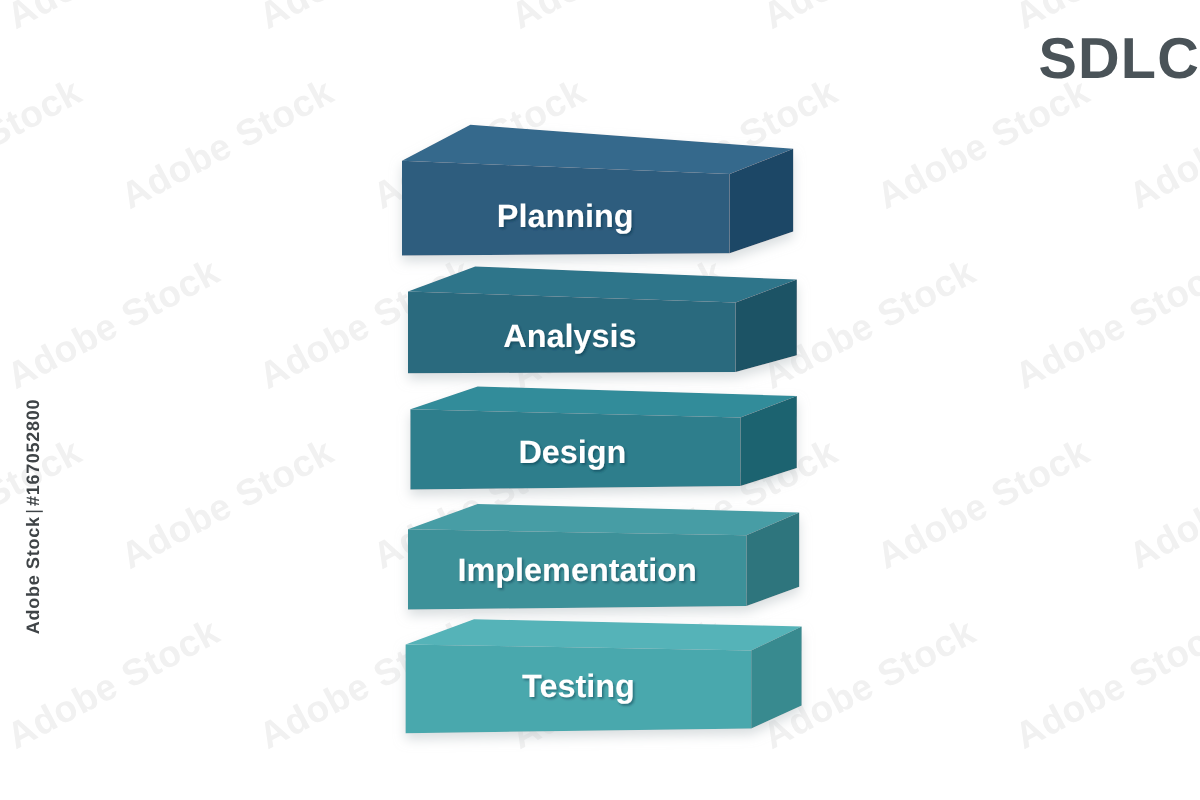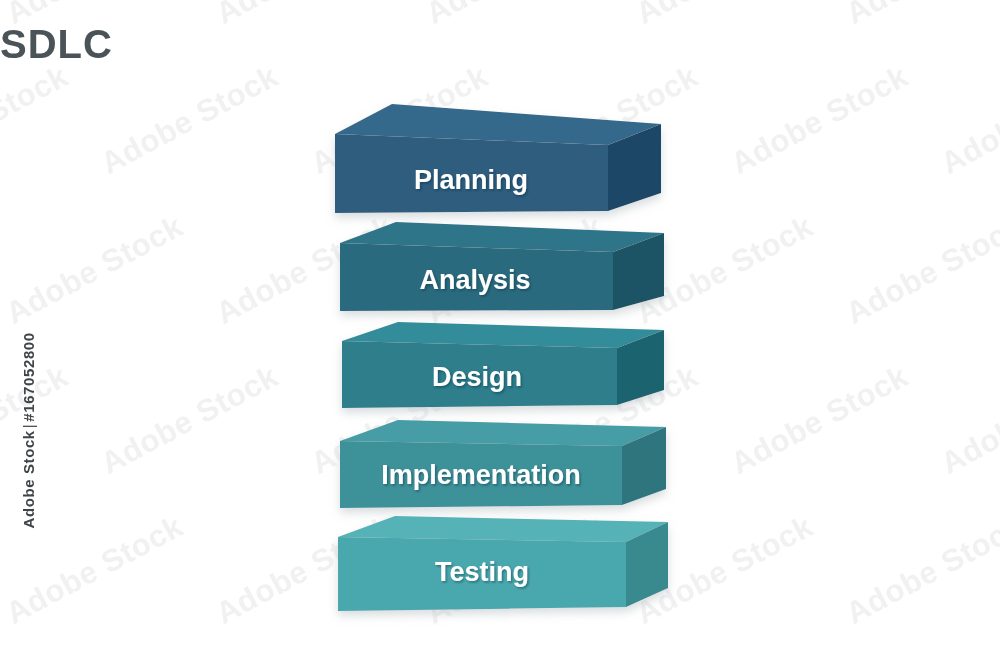--- a/index.html
+++ b/index.html
@@ -36,22 +36,22 @@
     transform-origin: left top;
     user-select: none;
   }
 
   
   .title {
     position: absolute;
     top: 22px;
     left: 0;
     width: 1000px;
-    text-align: left;
-    font-size: 40px;
+    text-align: right;
+    font-size: 48px;
     font-weight: 700;
     color: #4a5358;
     letter-spacing: 1px;
     z-index: 6;
     text-shadow: 1px 1px 1px rgba(255,255,255,0.9);
   }
 
   
   .stack {
     position: absolute;

